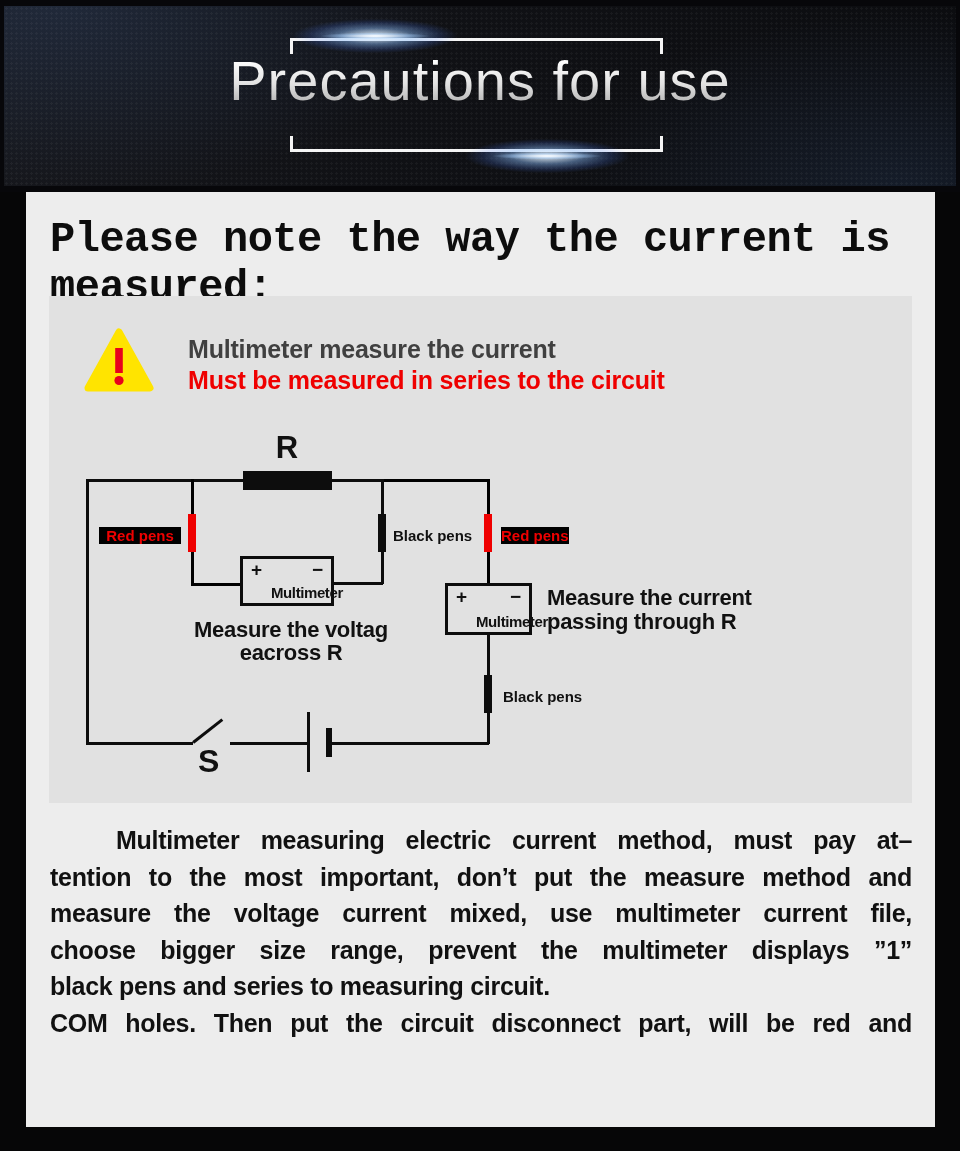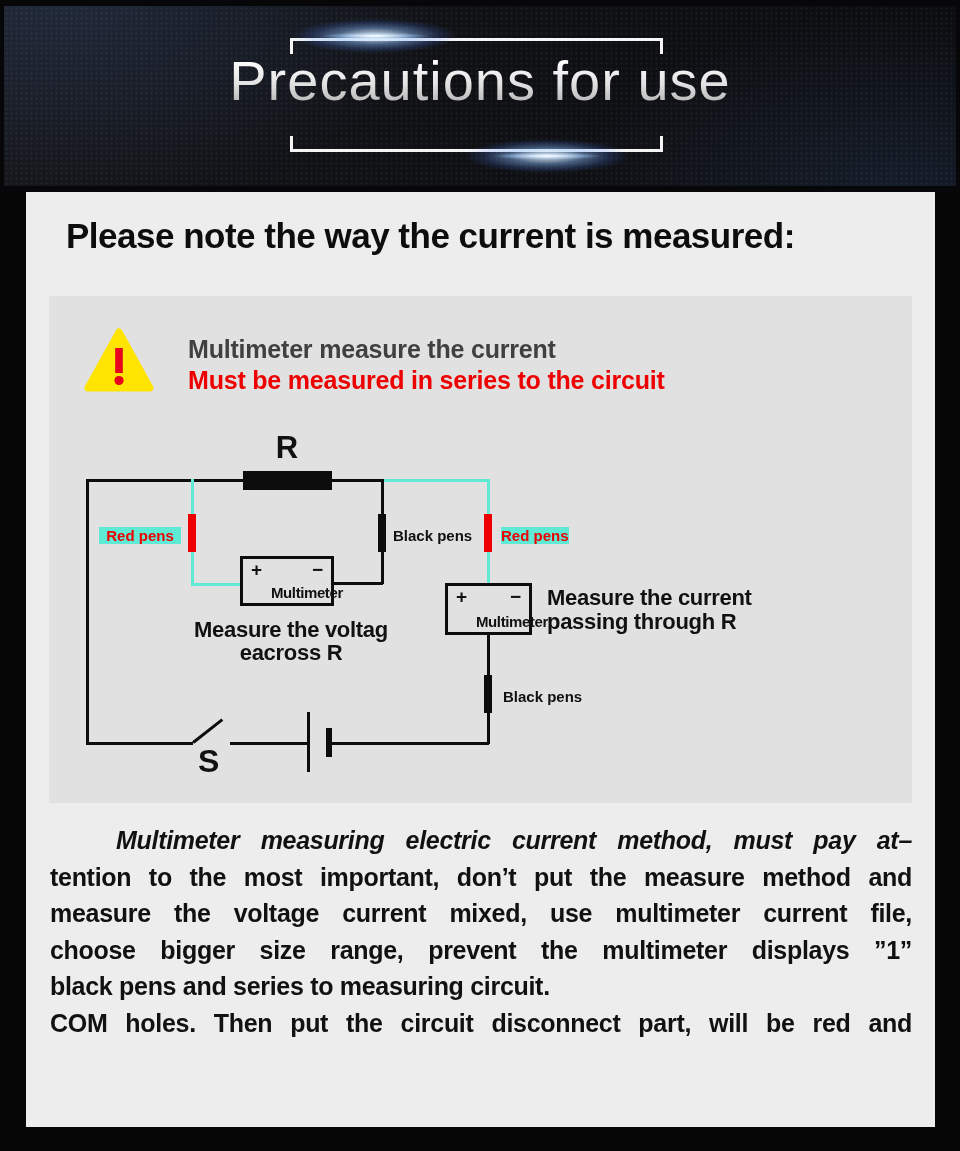--- a/index.html
+++ b/index.html
@@ -33,33 +33,33 @@
     font-size:56px; font-weight:400; letter-spacing:1px; color:#e9e9e9; }
   @supports ((-webkit-background-clip:text) or (background-clip:text)) {
     .header-title { background:linear-gradient(180deg,#ffffff 18%,#e2e2e2 55%,#9f9f9f 100%);
       -webkit-background-clip:text; background-clip:text; color:transparent; }
   }
   .header-subtitle { position:absolute; left:0; top:121px; width:100%; text-align:center; z-index:2;
     font-size:17px; font-weight:400; letter-spacing:1px; color:#cfcfcf; }
 
   
   .sheet { position:absolute; left:26px; top:192px; width:909px; height:935px; background:#ededed; }
-  .heading { position:absolute; left:40px; top:24px; font-size:35px; font-weight:700;
-    letter-spacing:-.5px; color:#0d0d0d; }
+  .heading { position:absolute; left:24px; top:24px; font-size:42px; font-weight:700;
+    letter-spacing:-.5px; color:#0d0d0d;font-family:Liberation Mono, monospace; }
   .panel { position:absolute; left:23px; top:104px; width:863px; height:507px; background:#e1e1e1; }
 
   .warn-tri { position:absolute; left:57px; top:135px; }
   .warn-line { position:absolute; left:162px; font-size:25px; font-weight:700; letter-spacing:-.2px; }
   .warn1 { top:143px; color:#404040; }
   .warn2 { top:174px; color:#ef0000; }
 
   
   .w { position:absolute; background:#0d0d0d; }
   .wh { height:2.5px; } .wv { width:2.5px; }
-  .red { background:#5eead4; }
+  .red { background:#000000; }
   .pen { position:absolute; width:8px; height:38px; background:#0d0d0d; }
   .pen.red { background:#ef0000; }
   .dlabel { position:absolute; font-size:15px; font-weight:700; color:#111; white-space:nowrap; }
   .dlabel.red { color:#ef0000; }
   .resistor { position:absolute; left:217px; top:279px; width:89px; height:19px; background:#0d0d0d; }
   .r-label { position:absolute; left:241px; top:238px; width:40px; text-align:center;
     font-size:31px; font-weight:700; color:#111; }
   .s-label { position:absolute; left:172px; top:551px; font-size:32px; font-weight:600; color:#111; }
   .mm { position:absolute; border:3px solid #0d0d0d; background:transparent; }
   .mm1 { left:214px; top:364px; width:94px; height:50px; }
@@ -73,21 +73,21 @@
   .cap-curr { left:521px; top:394px; text-align:left; }
   .blade { position:absolute; left:167px; top:549px; width:37px; height:2.5px; background:#0d0d0d;
     transform-origin:left center; transform:rotate(-38deg); }
   .bat-long  { position:absolute; left:281px; top:520px; width:3px; height:60px; background:#0d0d0d; }
   .bat-short { position:absolute; left:300px; top:536px; width:6px; height:29px; background:#0d0d0d; }
 
   
   .para { position:absolute; left:24px; top:630px; width:862px; color:#111; }
   .pline { font-size:25px; font-weight:700; letter-spacing:-.3px; line-height:36.5px;
     white-space:nowrap; text-align:justify; text-align-last:justify; overflow:hidden; }
-  .pline.first { padding-left:66px;font-style:italic; }
+  .pline.first { padding-left:66px; }
   .pline.last { text-align-last:left; }
 </style>
 </head>
 <body>
 
 <div class="page">
 
   <div class="header">
     <div class="header-texture"></div>
     <div class="bracket bk-top-line"></div>

